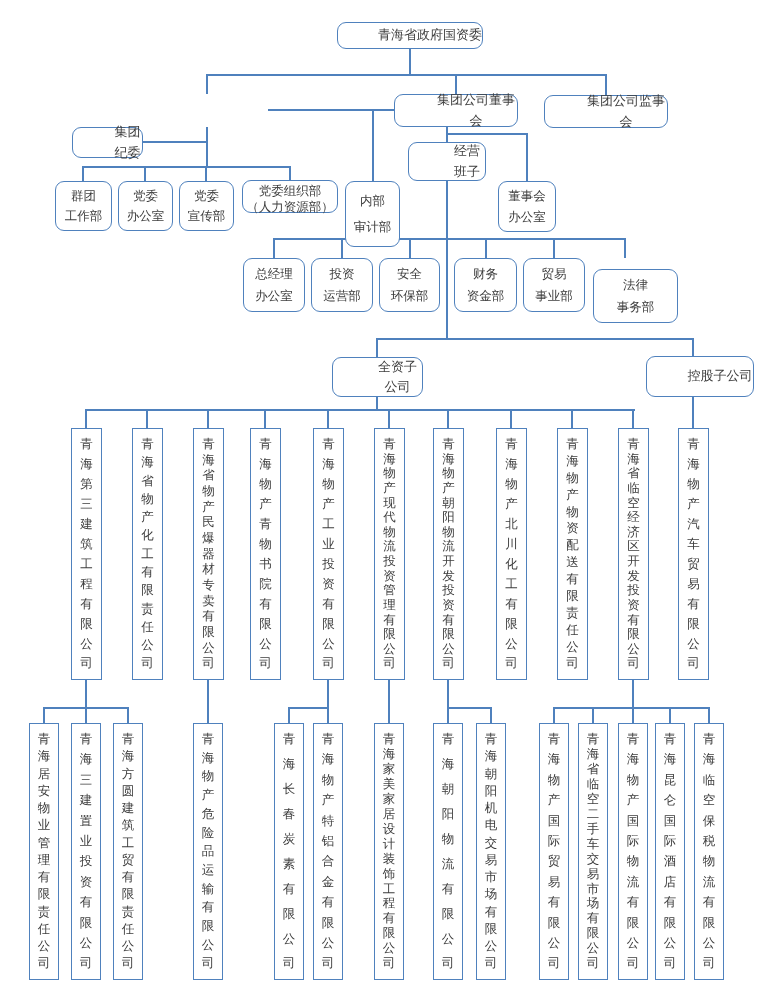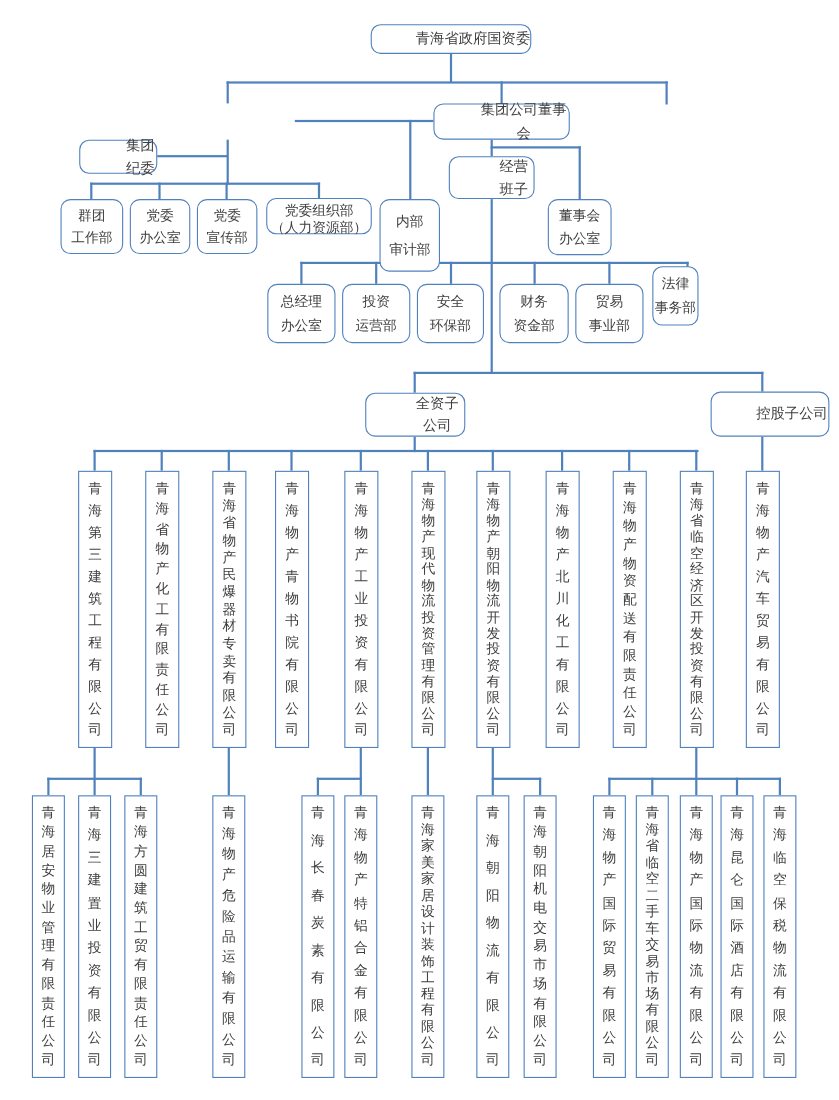--- a/index.html
+++ b/index.html
@@ -109,20 +109,21 @@
   <i class="ln" style="left:632px;top:680px;width:2px;height:43px"></i>
   <i class="ln" style="left:553px;top:707px;width:157px;height:2px"></i>
   <i class="ln" style="left:553px;top:707px;width:2px;height:16px"></i>
   <i class="ln" style="left:592px;top:707px;width:2px;height:16px"></i>
   <i class="ln" style="left:669px;top:707px;width:2px;height:16px"></i>
   <i class="ln" style="left:708px;top:707px;width:2px;height:16px"></i>
 
   <div class="box round" style="left:337px;top:22px;width:146px;height:27px">青海省政府国资委</div>
 
   <div class="box round" style="left:394px;top:94px;width:124px;height:33px">集团公司董事会</div>
+  <div class="box round" style="left:544px;top:95px;width:124px;height:33px">集团公司监事会</div>
 
   <div class="box round" style="left:72px;top:127px;width:71px;height:31px">集团纪委</div>
   <div class="box round" style="left:408px;top:142px;width:78px;height:39px">经营班子</div>
 
   <div class="box round two" style="left:55px;top:181px;width:57px;height:50px">
     <span>群团</span>
     <span>工作部</span>
   </div>
   <div class="box round two" style="left:118px;top:181px;width:55px;height:50px">
     <span>党委</span>
@@ -158,21 +159,21 @@
     <span>环保部</span>
   </div>
   <div class="box round two" style="left:454px;top:258px;width:63px;height:54px">
     <span>财务</span>
     <span>资金部</span>
   </div>
   <div class="box round two" style="left:523px;top:258px;width:62px;height:54px">
     <span>贸易</span>
     <span>事业部</span>
   </div>
-  <div class="box round two" style="left:593px;top:242px;width:42px;height:54px">
+  <div class="box round two" style="left:593px;top:269px;width:85px;height:54px">
     <span>法律</span>
     <span>事务部</span>
   </div>
 
   <div class="box round" style="left:332px;top:357px;width:91px;height:40px">全资子公司</div>
   <div class="box round" style="left:646px;top:356px;width:108px;height:41px">控股子公司</div>
 
   <div class="box vbox" style="left:71px;top:428px;width:31px;height:252px">
       <span>青</span>
       <span>海</span>

